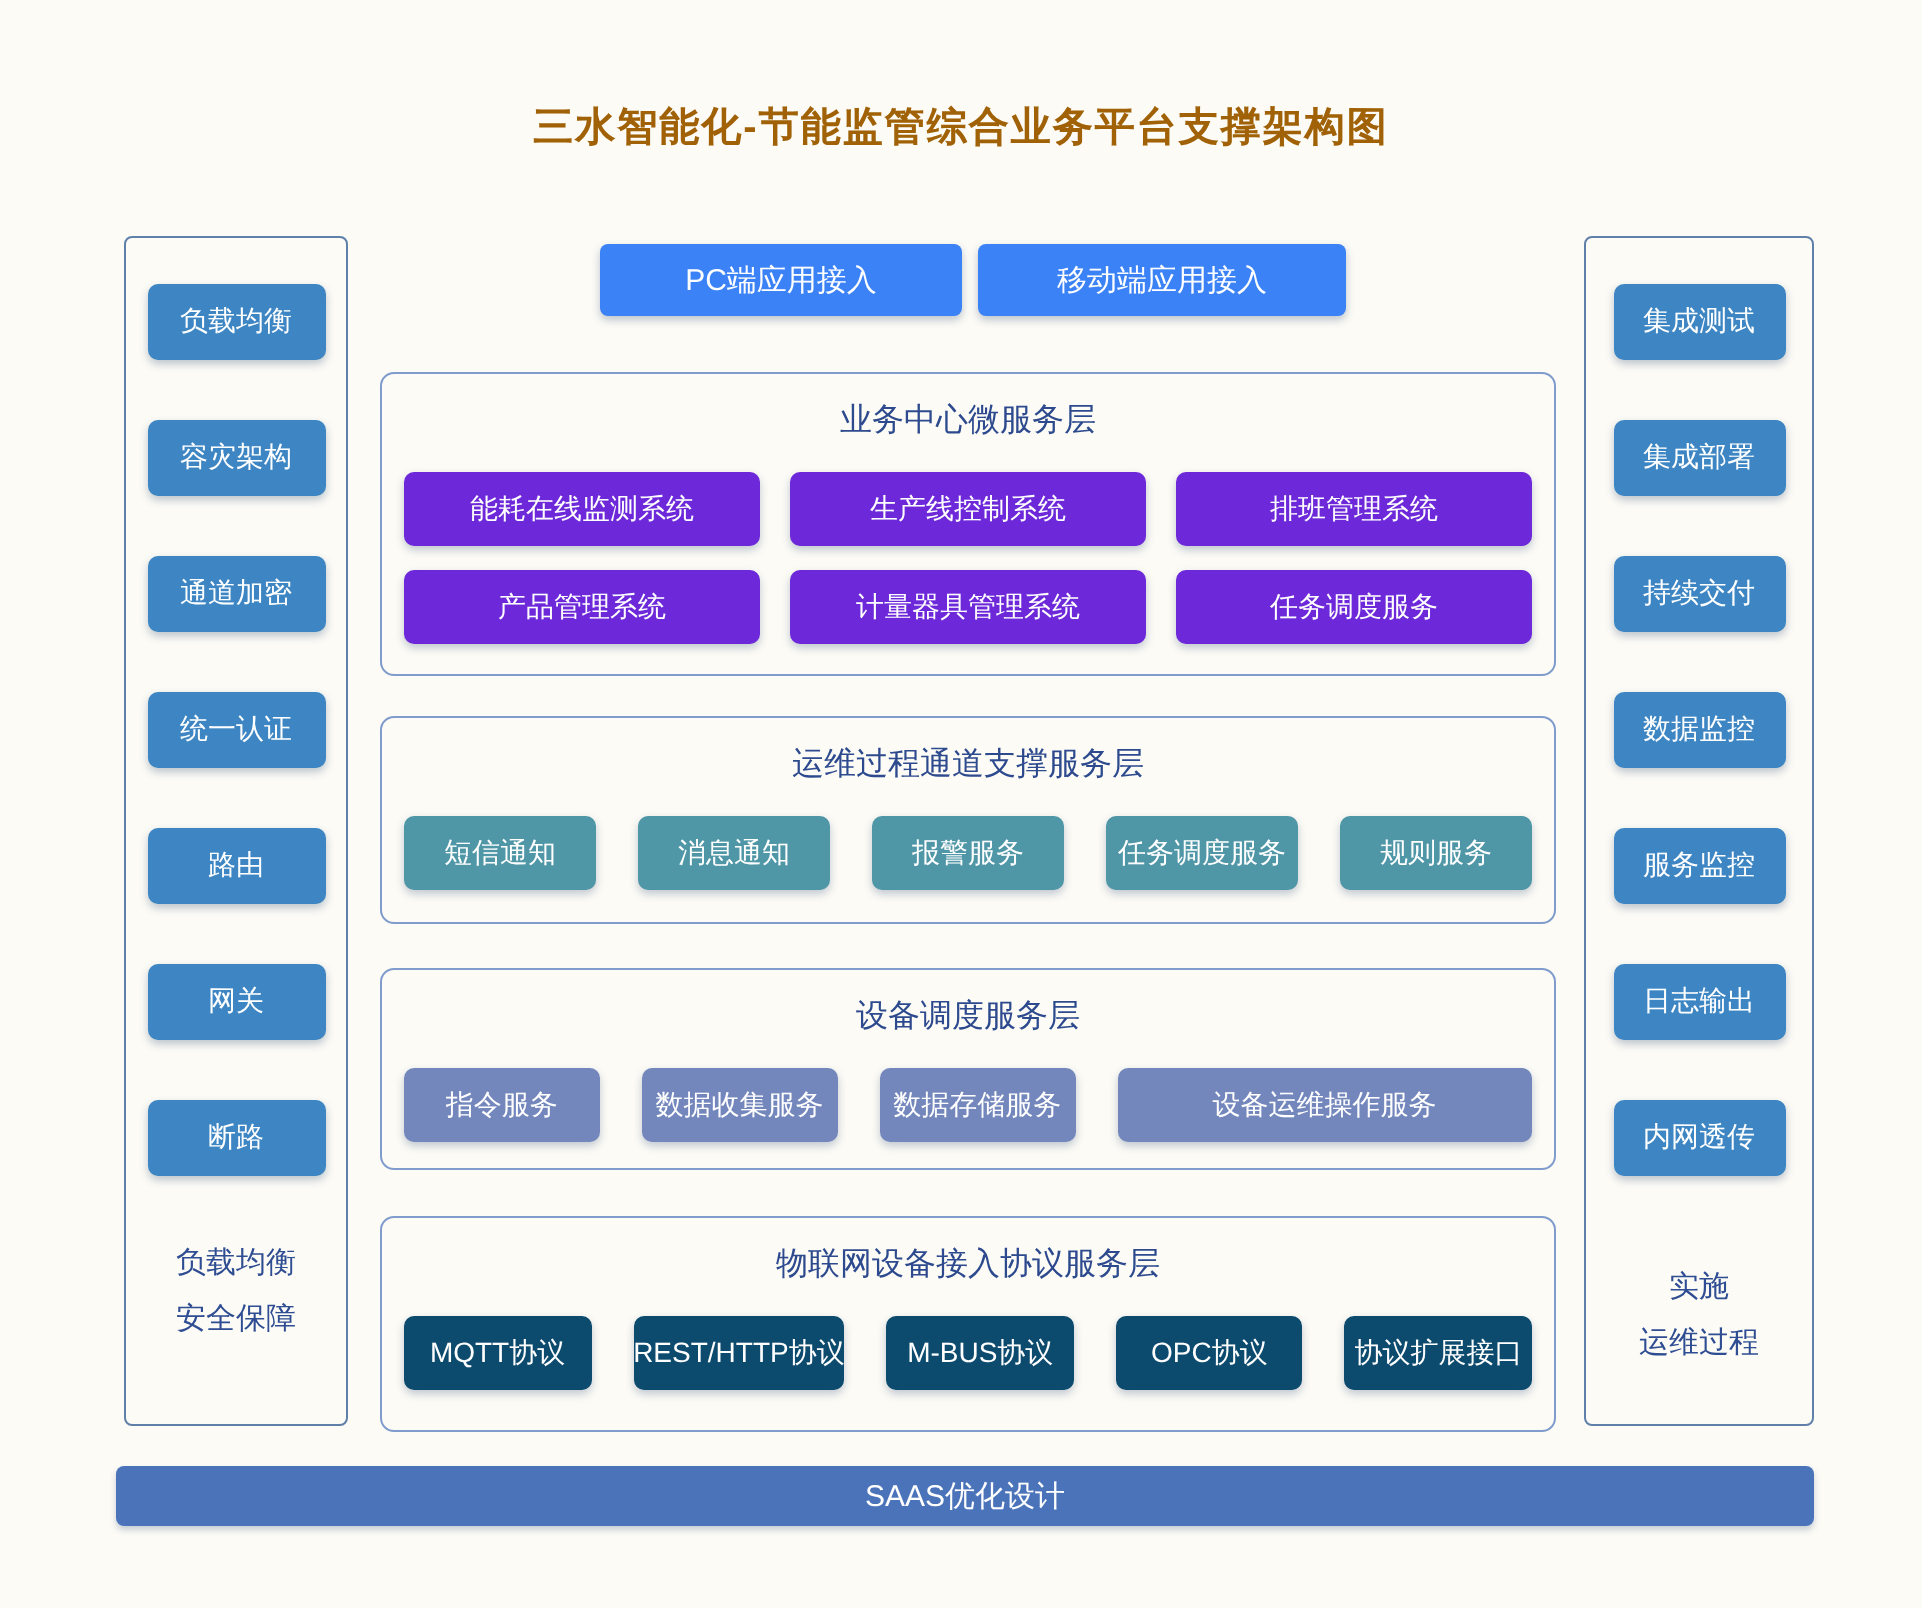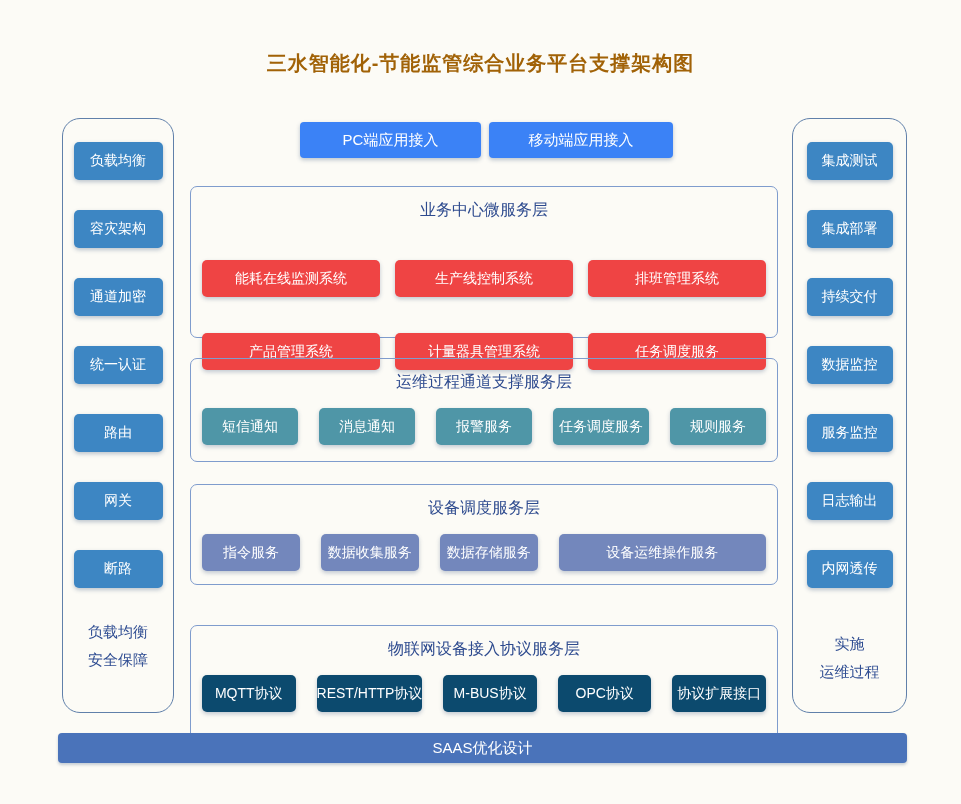--- a/index.html
+++ b/index.html
@@ -14,21 +14,21 @@
 
   .title {
     position: absolute; left: 0; top: 50px; width: 100%;
     text-align: center; font-size: 20px; font-weight: bold;
     color: #a16207; letter-spacing: 1px;
   }
 
   
   .panel {
     position: absolute; top: 118px; height: 595px;
-    border: 1px solid #6080aa; border-radius: 18px;
+    border: 1px solid #6080aa; border-radius: 4px;
     display: flex; flex-direction: column; align-items: center;
     padding-top: 23px;
   }
   .panel.left  { left: 62px;  width: 112px; }
   .panel.right { left: 792px; width: 115px; }
   .side-btn {
     flex: none; height: 38px; border-radius: 5px;
     background: #3d86c3; color: #fff; font-size: 14px;
     display: flex; align-items: center; justify-content: center;
     box-shadow: 0 2px 4px rgba(40,70,110,.30);
@@ -53,36 +53,36 @@
   .accent-btn.mob { width: 184px; }
 
   
   .layer {
     position: absolute; left: 190px; width: 588px;
     border: 1px solid #7f9ccd; border-radius: 7px;
   }
   .layer-1 { top: 186px; height: 152px; }
   .layer-2 { top: 358px; height: 104px; }
   .layer-3 { top: 484px; height: 101px; }
-  .layer-4 { top: 625px; height: 121px; }
+  .layer-4 { top: 608px; height: 108px; }
   .layer-title {
     padding-top: 13px; height: 36px; text-align: center;
     font-size: 16px; color: #2d4a8e;
   }
   .row { display: flex; padding: 0 11px; margin-top: 13px; }
   .layer-1 .row { gap: 15px; }
   .layer-1 .row + .row { margin-top: 12px; }
   .layer-2 .row, .layer-3 .row, .layer-4 .row { gap: 21px; }
   .node {
     flex: 1; height: 37px; border-radius: 5px; color: #fff; font-size: 14px;
     display: flex; align-items: center; justify-content: center;
     box-shadow: 0 2px 4px rgba(40,70,110,.28);
     white-space: nowrap;
   }
-  .node.c1 { background: #ef4444; margin-top: 24px; }
+  .node.c1 { background: #6d28d9; }
   .node.c2 { background: #4f96a7; }
   .node.c3 { background: #7387bc; }
   .node.c4 { background: #0c4a6e; }
   .node.wide { flex: 2.12; }
 
   
   .bottom-bar {
     position: absolute; left: 58px; top: 733px; width: 849px; height: 30px;
     background: #4a73ba; border-radius: 4px; color: #fff; font-size: 15px;
     display: flex; align-items: center; justify-content: center;

